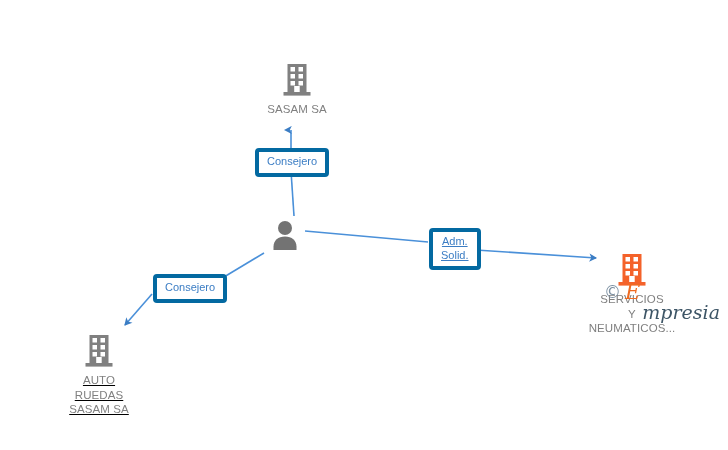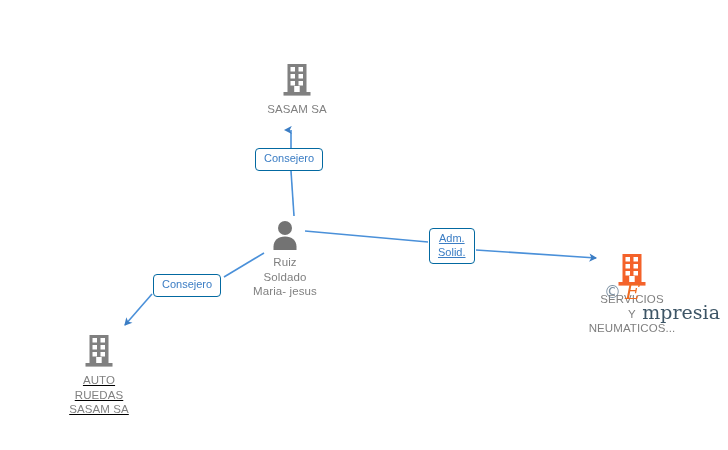--- a/index.html
+++ b/index.html
@@ -43,21 +43,21 @@
     margin-top: 4px;
     font-size: 11.5px;
     color: #808080;
     line-height: 14.5px;
     letter-spacing: 0.1px;
     white-space: pre-line;
   }
   .edge-label {
     position: absolute;
     background: #ffffff;
-    border: 1px solid #0369a1;
+    border: 4px solid #0369a1;
     border-radius: 4px;
     color: #3b7dc4;
     font-size: 11px;
     line-height: 13.5px;
     padding: 3px 8px 4px 8px;
     text-align: center;
     white-space: pre-line;
     box-sizing: border-box;
   }
   .watermark {
@@ -78,20 +78,21 @@
   .wm-e {
     font-family: "DejaVu Serif", serif;
     font-style: italic;
     font-size: 21px;
     color: #ee6b22;
     line-height: 1;
     margin-right: -2px;
   }
   .wm-rest {
     font-family: "DejaVu Serif", serif;
+    font-style: italic;
     font-size: 19px;
     color: #3d5566;
     line-height: 1;
     margin-top: 40px;
   }
 </style>
 </head>
 <body>
 
 <div id="canvas">
@@ -139,23 +140,20 @@
     <span class="node-label">SASAM SA</span>
   </div>
 
   <div class="node" style="left:285px; top:219px;">
     <span class="node-icon">
       <svg width="32" height="32" viewBox="0 0 32 32">
         <circle cx="16" cy="9" r="7" fill="#737373"></circle>
         <path d="M16,17.5 C9.2,17.5 4.5,21.6 4.5,27.5 L4.5,31 L27.5,31 L27.5,27.5 C27.5,21.6 22.8,17.5 16,17.5 Z" fill="#737373"></path>
       </svg>
     </span>
-    <span class="node-label">Ruiz
-Soldado
-Maria- jesus</span>
   </div>
 
   <div class="node" style="left:632px; top:252px;">
     <span class="node-icon">
       <svg width="30" height="36" viewBox="0 0 30 36">
         <rect x="5.5" y="2" width="19" height="28" fill="#f4622a"></rect>
         <rect x="8.5" y="5" width="4.5" height="4.5" fill="#ffffff"></rect>
         <rect x="16.5" y="5" width="4.5" height="4.5" fill="#ffffff"></rect>
         <rect x="8.5" y="12" width="4.5" height="4.5" fill="#ffffff"></rect>
         <rect x="16.5" y="12" width="4.5" height="4.5" fill="#ffffff"></rect>

